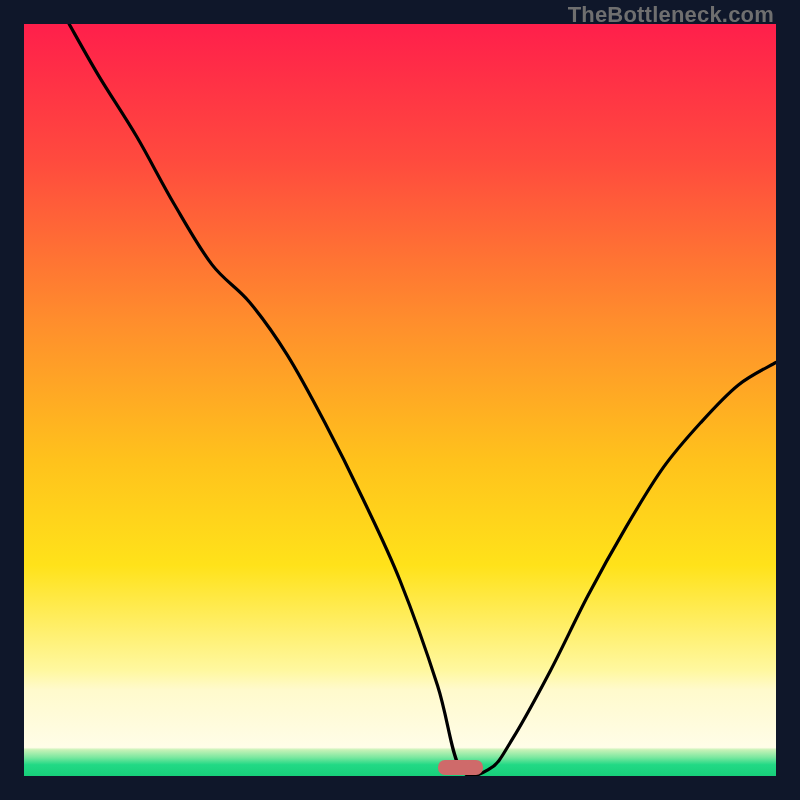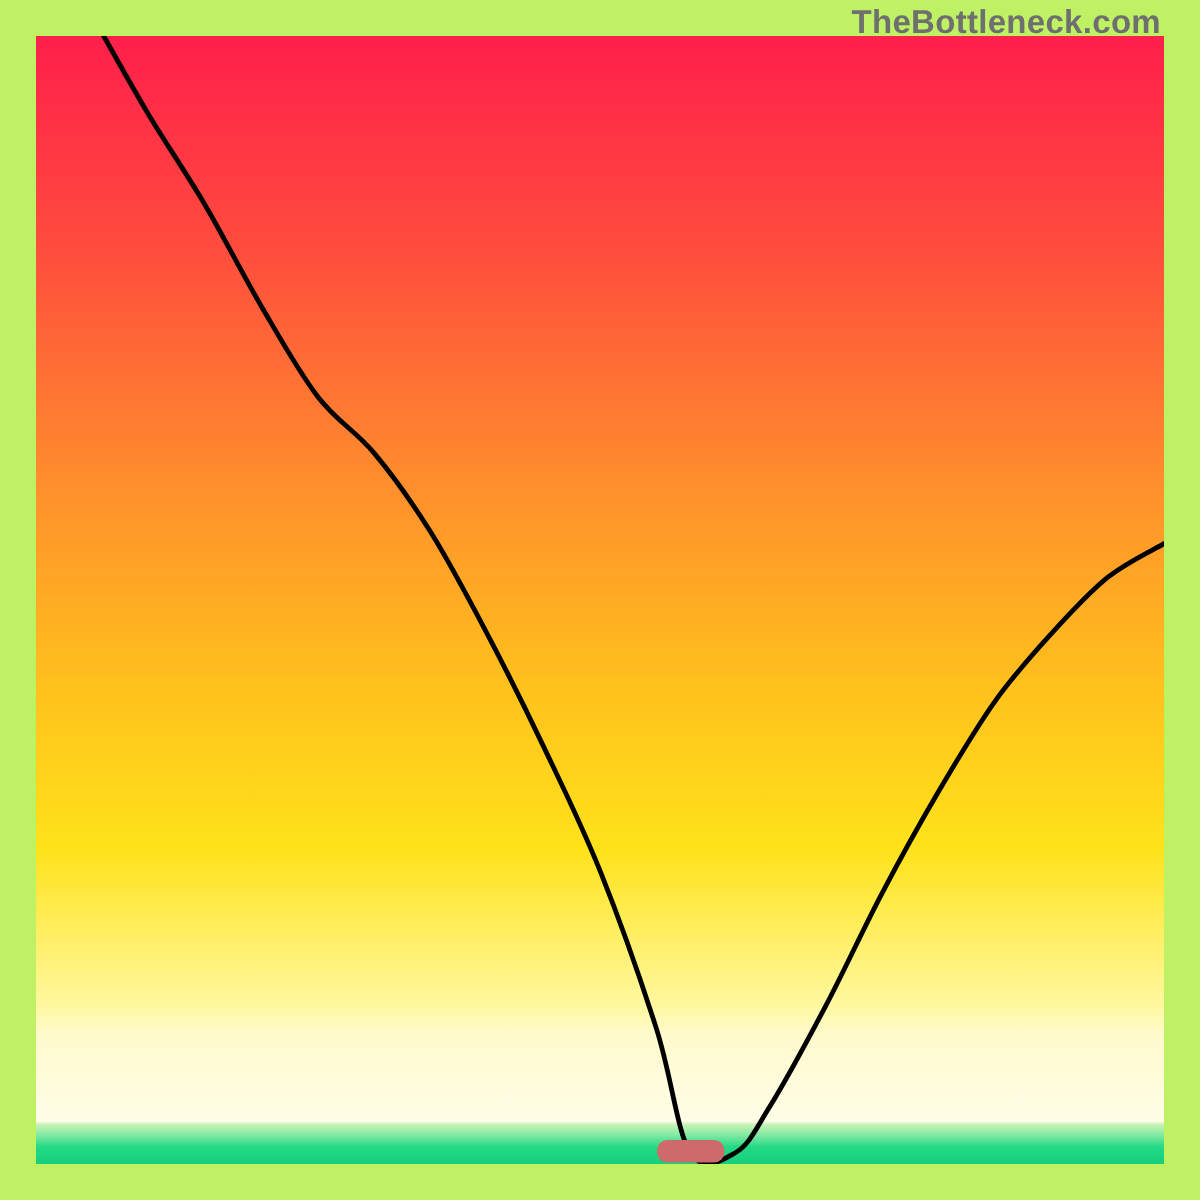--- a/index.html
+++ b/index.html
@@ -10,21 +10,21 @@
     background: #000;
     overflow: hidden;
     font-family: Arial, Helvetica, sans-serif;
   }
   .frame {
     position: absolute;
     left: 0;
     top: 0;
     width: 800px;
     height: 800px;
-    background: #bef264;
+    background: #0f172a;
   }
   .plot {
     position: absolute;
     left: 24px;
     top: 24px;
     width: 752px;
     height: 752px;
     overflow: hidden;
   }
   .gradient {

